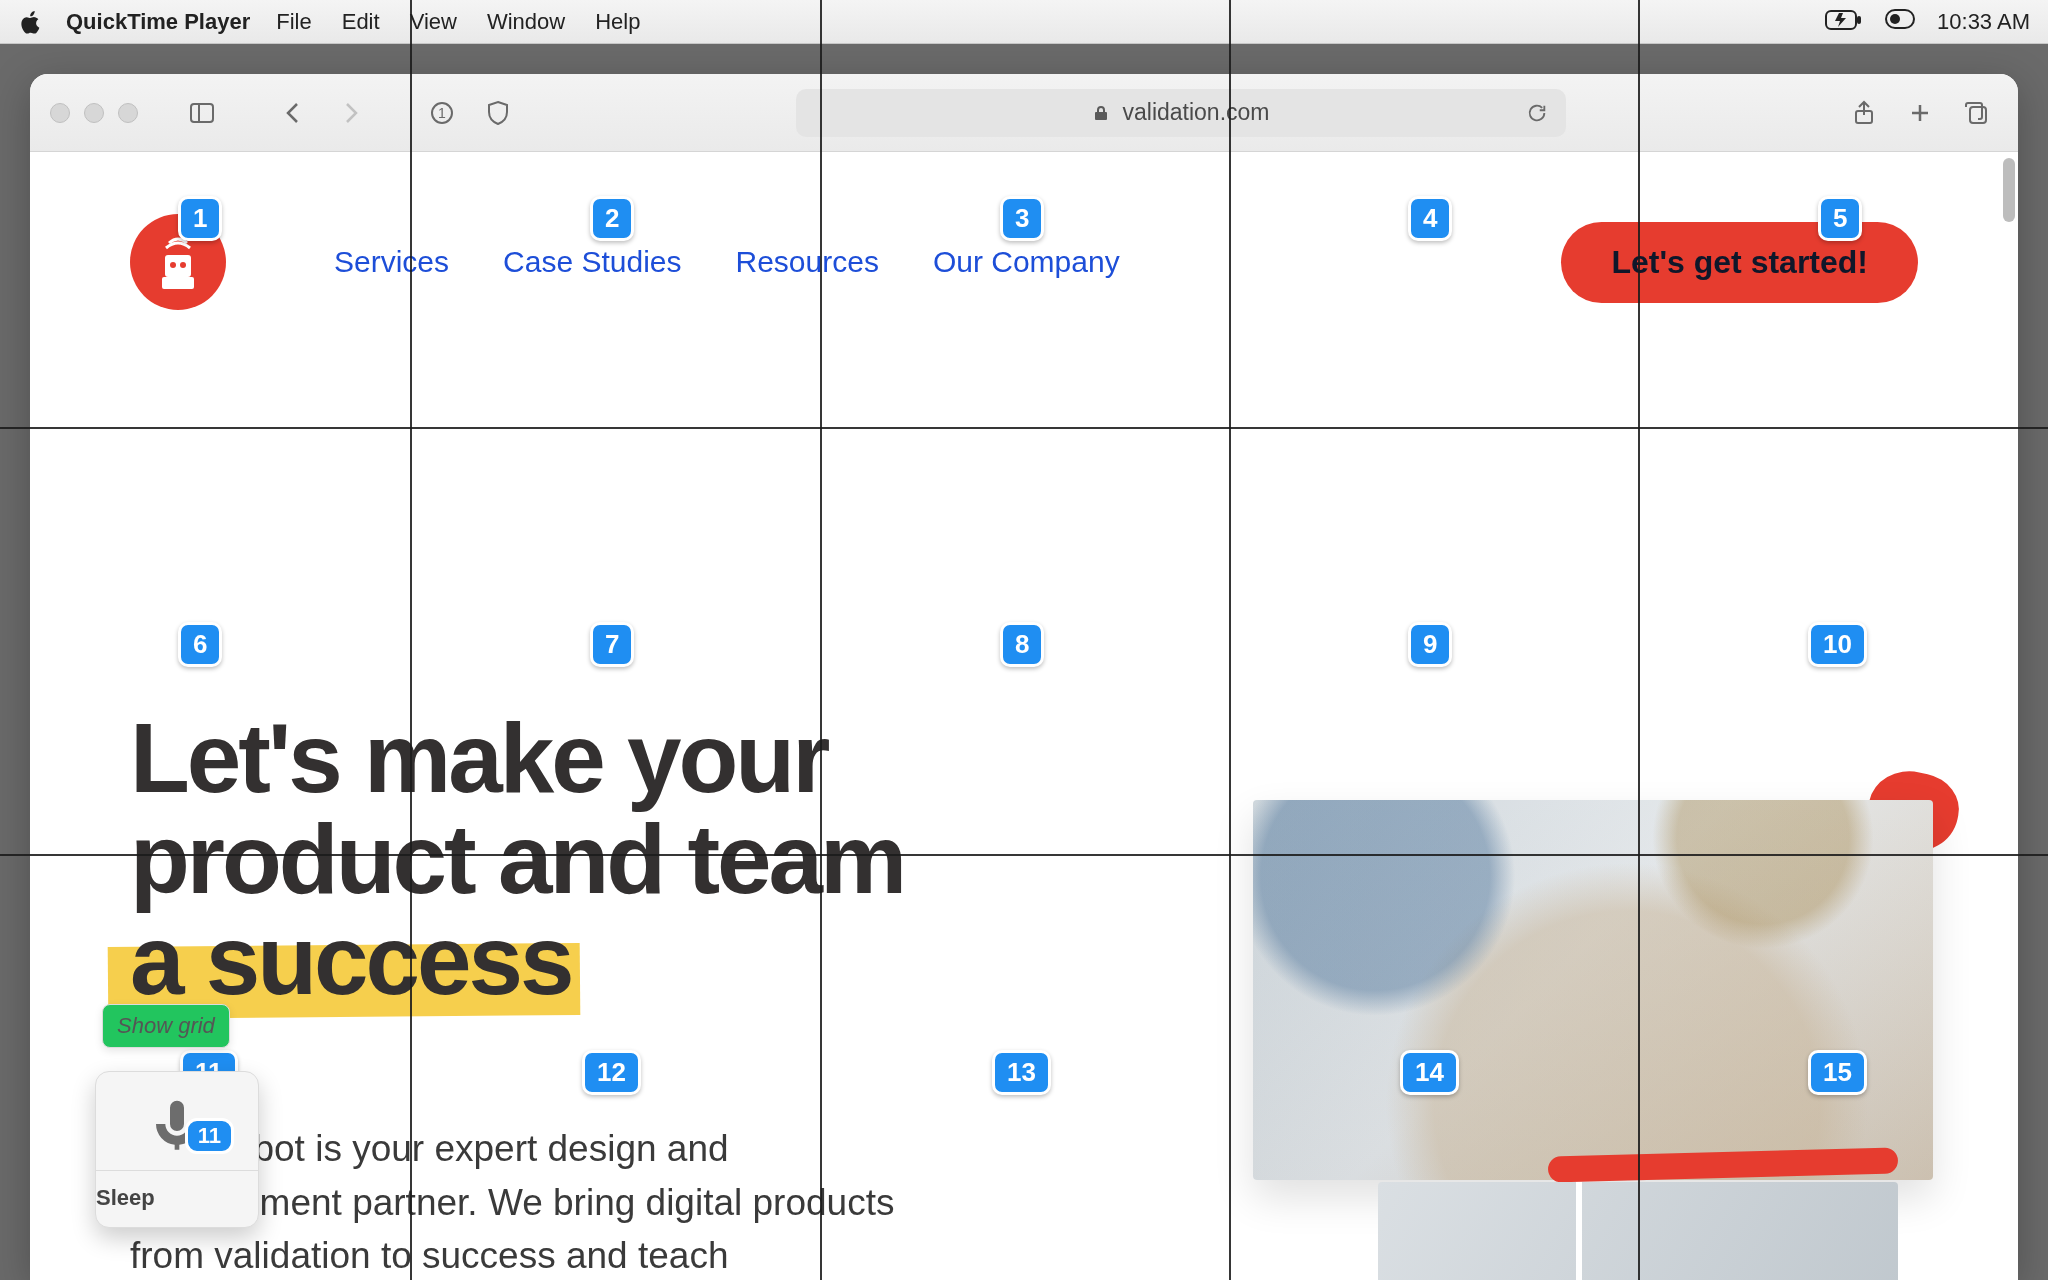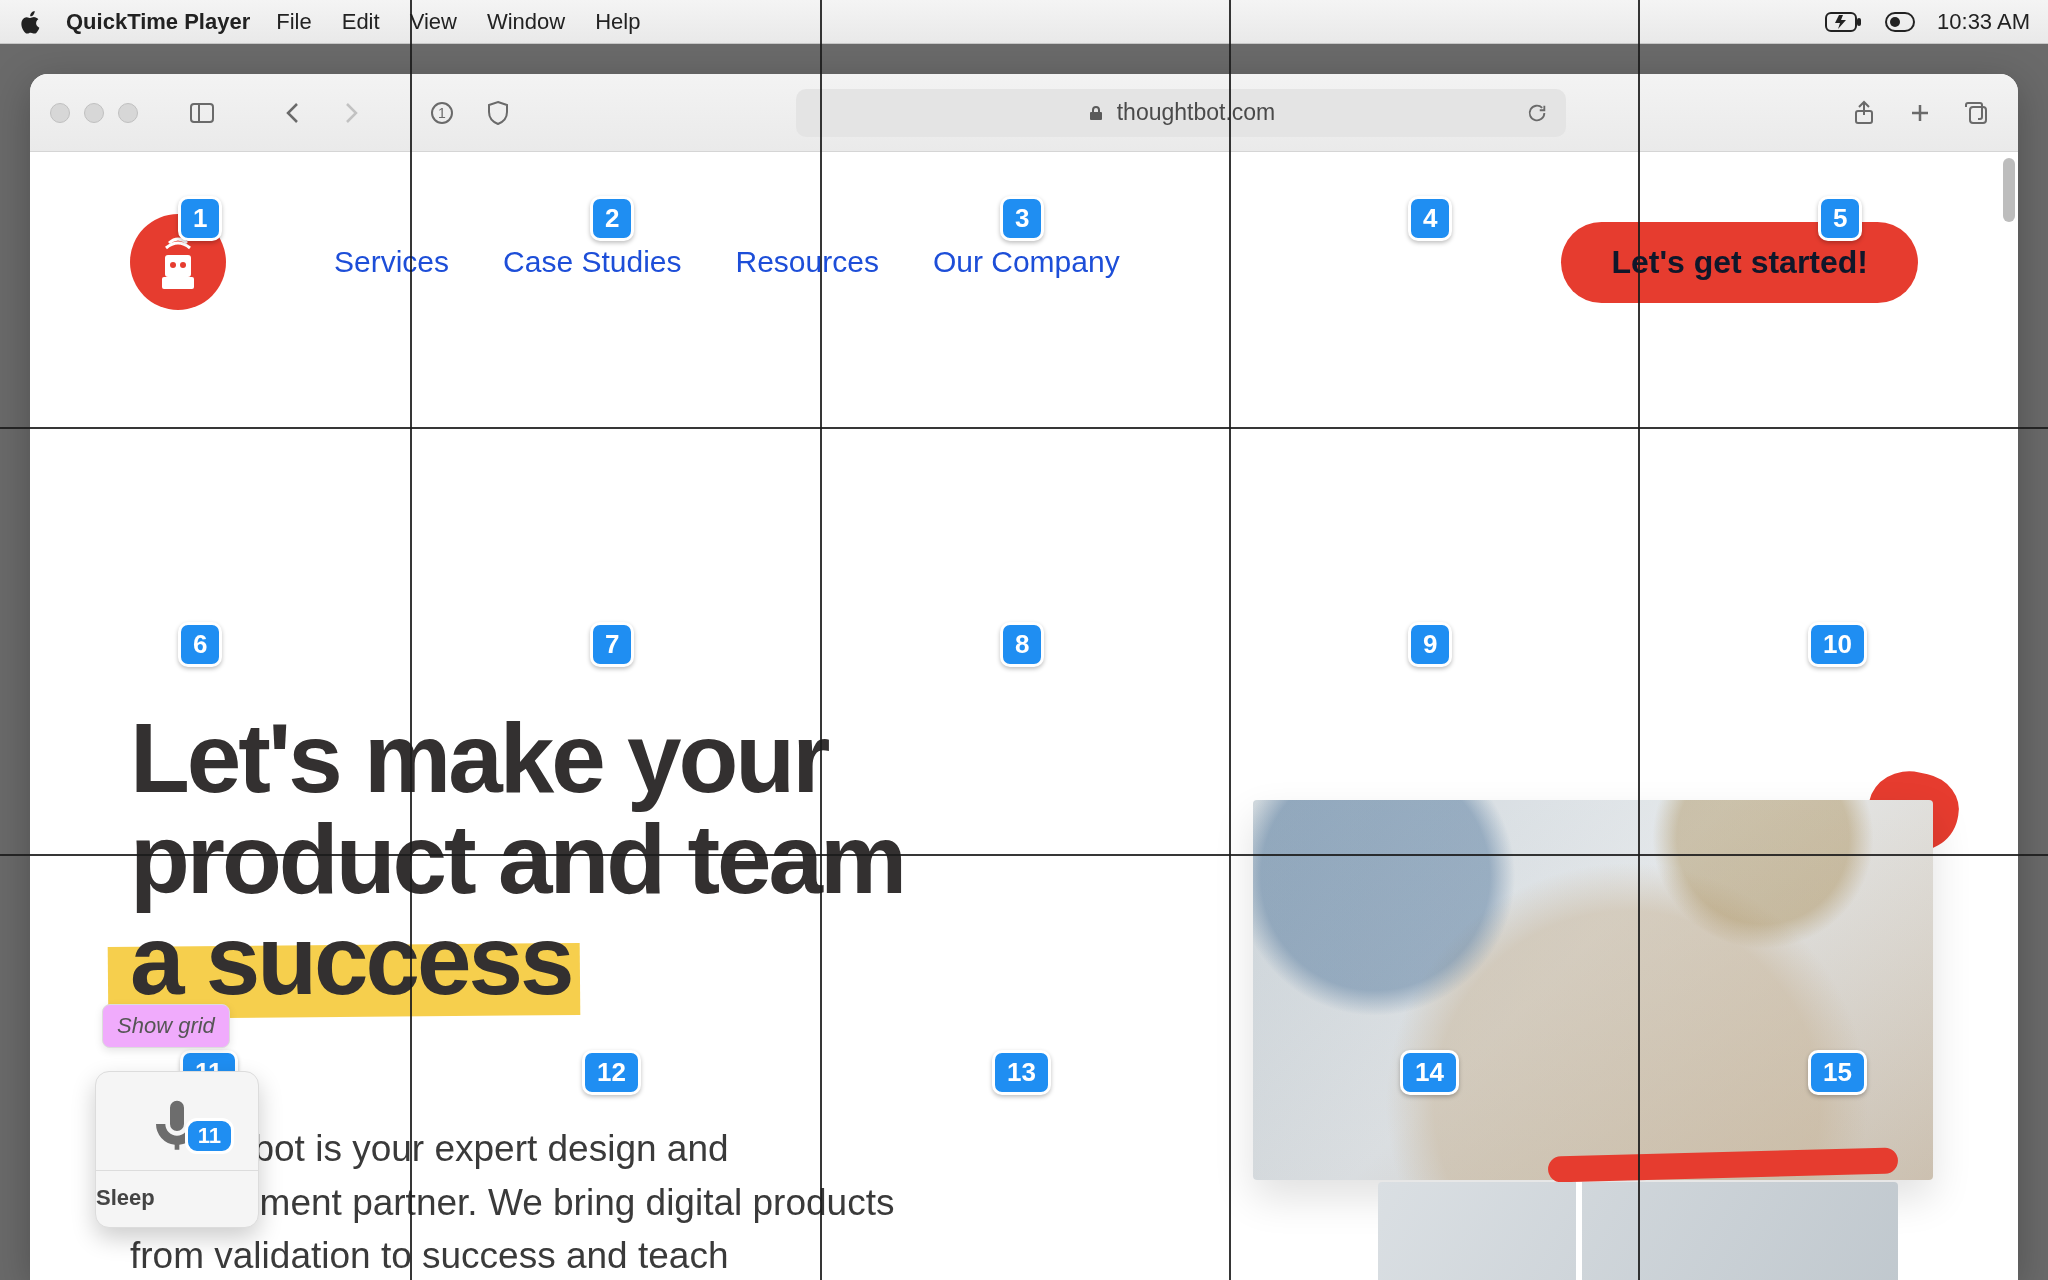--- a/index.html
+++ b/index.html
@@ -5,21 +5,21 @@
 * { margin: 0; padding: 0; box-sizing: border-box; }
 html, body { width: 2048px; height: 1280px; overflow: hidden; font-family: -apple-system, BlinkMacSystemFont, "Helvetica Neue", Arial, sans-serif; }
 body { background: #6a6a6a; position: relative; }
 
 
 .menubar { position: absolute; top: 0; left: 0; right: 0; height: 44px; background: linear-gradient(#f4f4f4,#e9e9e9); display: flex; align-items: center; padding: 5px 18px; font-size: 22px; color: #222; border-bottom: 1px solid #c7c7c7; }
 .menubar .apple { width: 26px; height: 26px; margin-right: 22px; }
 .menubar .app { font-weight: 700; margin-right: 26px; }
 .menubar .mitem { margin-right: 30px; cursor: default; }
 .menubar .spacer { flex: 1; }
-.menubar .right { display: flex; align-items: center; gap: 22px; }
+.menubar .right { display: flex; align-items: flex-start; gap: 22px; }
 .menubar .clock { font-size: 22px; }
 
 
 .browser-wrap { position: absolute; top: 44px; left: 0; right: 0; bottom: 0; padding: 30px 30px 0 30px; }
 .browser { width: 100%; height: 100%; background: #fff; border-radius: 18px 18px 0 0; box-shadow: 0 10px 40px rgba(0,0,0,.25); overflow: hidden; position: relative; display: flex; flex-direction: column; }
 
 
 .toolbar { height: 78px; background: linear-gradient(#f3f3f3,#eaeaea); border-bottom: 1px solid #d5d5d5; display: flex; align-items: center; padding: 0 20px; gap: 12px; }
 .traffic { display: flex; gap: 14px; margin-right: 30px; }
 .traffic .dot { width: 20px; height: 20px; border-radius: 50%; background: #d7d7d7; border: 1px solid #c0c0c0; }
@@ -63,21 +63,21 @@
 .hero-img2::after{content:"";position:absolute;left:38%;top:0;bottom:0;width:6px;background:#fff;}
 
 
 .grid { position: absolute; inset: 0; pointer-events: none; z-index: 50; }
 .grid .h { position:absolute; left:0; right:0; height:2px; background:#1a1a1a; opacity:.88; }
 .grid .v { position:absolute; top:0; bottom:0; width:2px; background:#1a1a1a; opacity:.88; }
 .grid .tag { position:absolute; background:#1f8ef2; color:#fff; font-weight:800; font-size:26px; padding:4px 12px; border-radius:10px; border:3px solid #fff; box-shadow:0 2px 4px rgba(0,0,0,.25); }
 
 
 .talon { position:absolute; left:95px; bottom:52px; width:164px; background:#f5f5f5; border:1px solid #dcdcdc; border-radius:14px; box-shadow:0 10px 24px rgba(0,0,0,.2); z-index:60; overflow:hidden; }
-.talon-tip { position:absolute; left:102px; bottom:232px; background:#f0abfc; border:1px solid #dcdcdc; border-radius:8px; padding:8px 14px; font-style:italic; color:#555; font-size:22px; z-index:61; box-shadow:0 3px 8px rgba(0,0,0,.1); }
+.talon-tip { position:absolute; left:102px; bottom:232px; background:#22c55e; border:1px solid #dcdcdc; border-radius:8px; padding:8px 14px; font-style:italic; color:#555; font-size:22px; z-index:61; box-shadow:0 3px 8px rgba(0,0,0,.1); }
 .talon .mic { display:flex; justify-content:center; padding:24px 0 18px; position:relative; }
 .talon .mic svg { width:56px; height:56px; fill:#6d6d6d; }
 .talon .mic .badge { position:absolute; right:24px; top:46px; background:#1f8ef2; color:#fff; font-size:22px; font-weight:800; border:3px solid #fff; border-radius:12px; padding:2px 10px; }
 .talon .sleep { border-top:1px solid #dcdcdc; text-align:left; padding:14px 0 16px; font-weight:700; font-size:22px; color:#444; }
 
 
 .scrollhint { position:absolute; right:0; top:0; width:18px; height:100%; }
 .scrollhint .thumb { position:absolute; right:3px; top:6px; width:12px; height:64px; background:#bdbdbd; border-radius:7px; }
 </style>
 </head>
@@ -144,21 +144,21 @@
       <div class="tbbtn tbicon">
         <svg viewBox="0 0 28 28" fill="none" stroke="#6a6a6a" stroke-width="2">
             <path d="M14 3 L23 6 V13 C23 19 19 23 14 25 C9 23 5 19 5 13 V6 Z"></path>
           </svg>
       </div>
       <div class="grow"></div>
       <div class="urlbar">
         <svg class="lock" viewBox="0 0 18 18" fill="#5a5a5a">
             <path d="M5 8 V6 a4 4 0 0 1 8 0 V8 h1 a1 1 0 0 1 1 1 v6 a1 1 0 0 1-1 1 H4 a1 1 0 0 1-1-1 V9 a1 1 0 0 1 1-1 Z M7 8 h4 V6 a2 2 0 0 0-4 0 Z"></path>
           </svg>
-        <span>thoughtbot.com</span>
+        <span>validation.com</span>
         <svg class="reload" width="22" height="22" viewBox="0 0 24 24" fill="none" stroke="#6a6a6a" stroke-width="2">
             <path d="M20 12a8 8 0 1 1-2.34-5.66"></path>
             <polyline points="20 4 20 9 15 9"></polyline>
           </svg>
       </div>
       <div class="grow"></div>
       <div class="tbbtn tbicon">
         <svg viewBox="0 0 28 28" fill="none" stroke="#6a6a6a" stroke-width="2">
             <path d="M14 3 v13"></path>
             <polyline points="9,8 14,3 19,8"></polyline>

